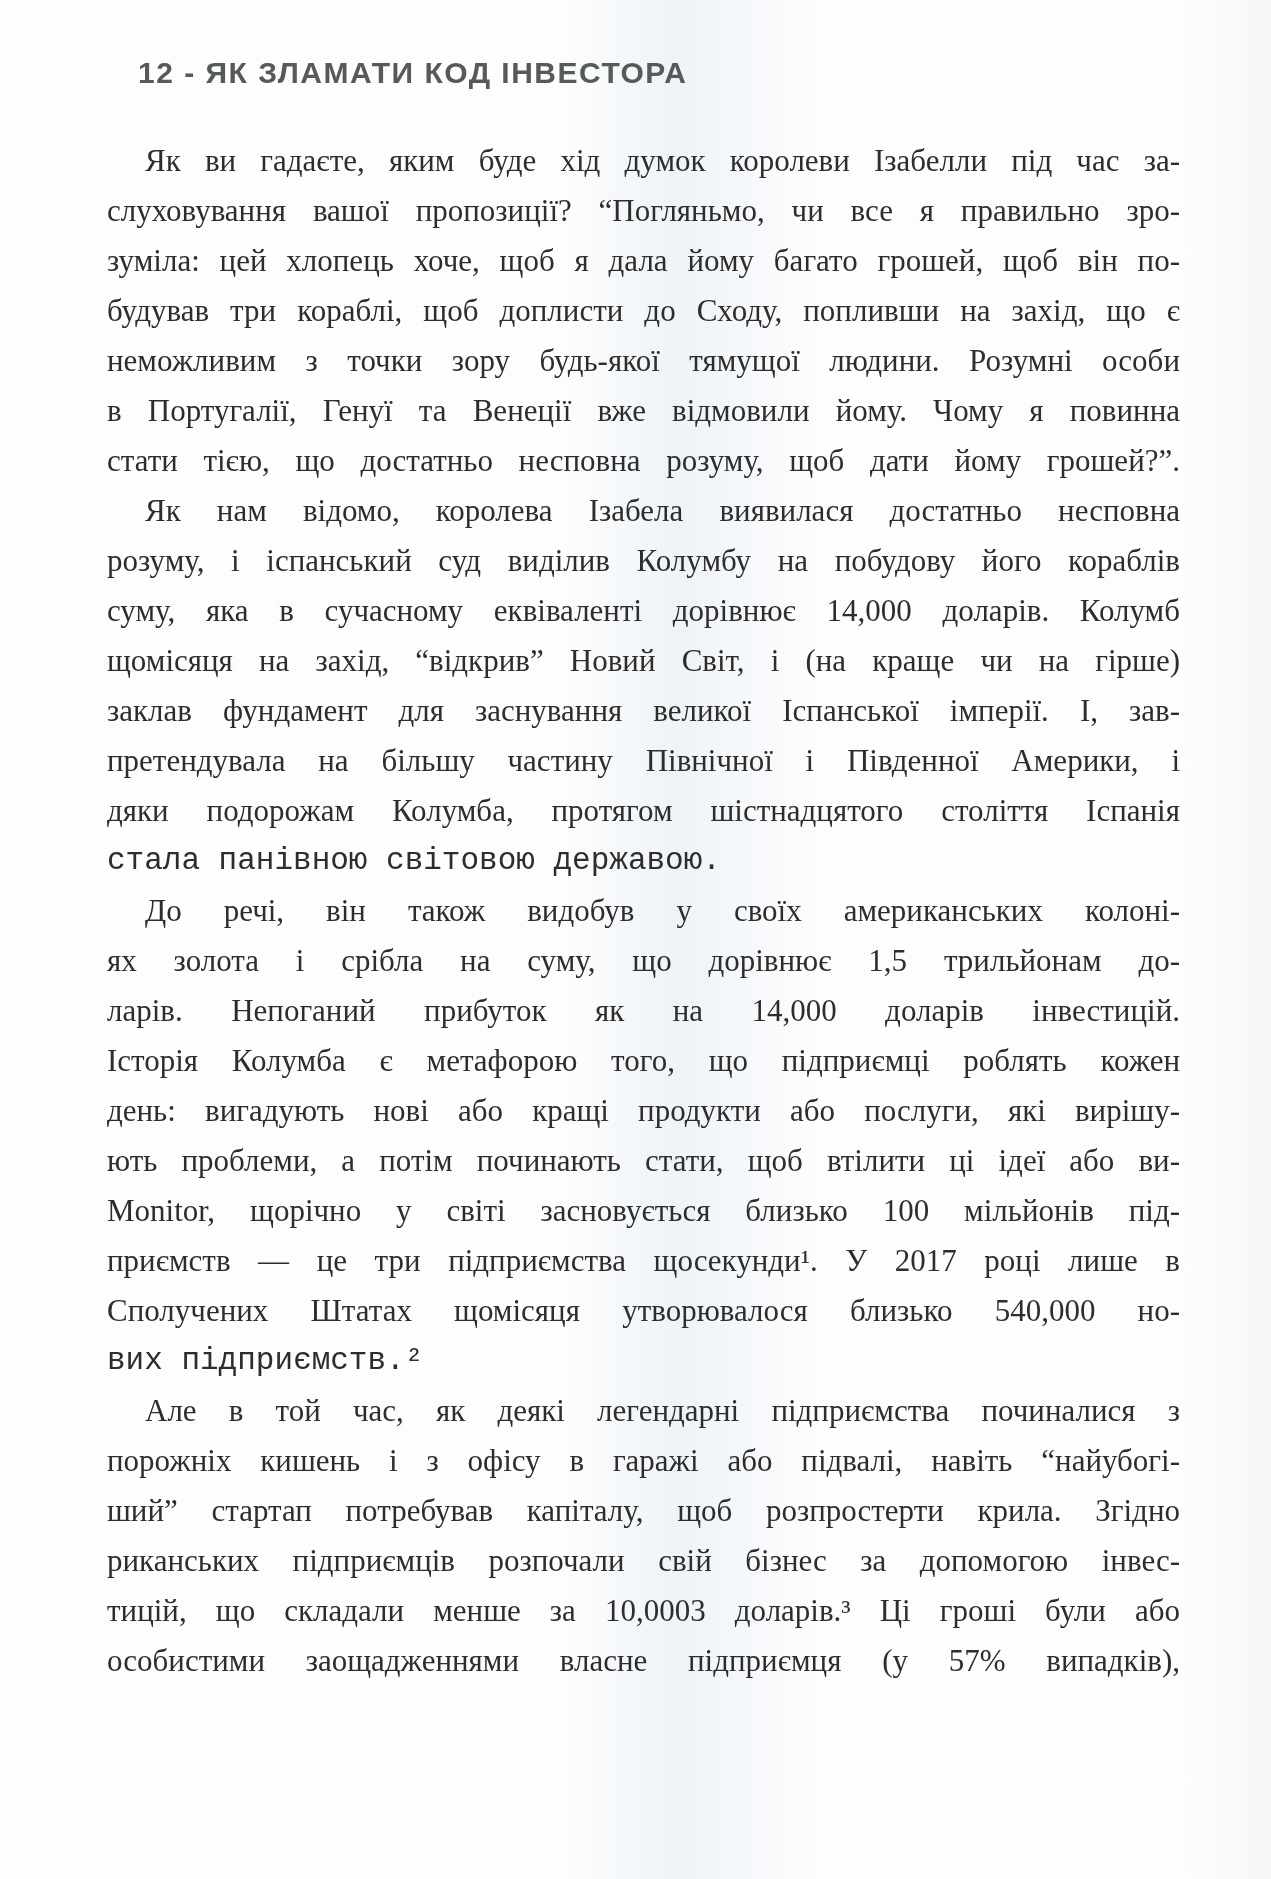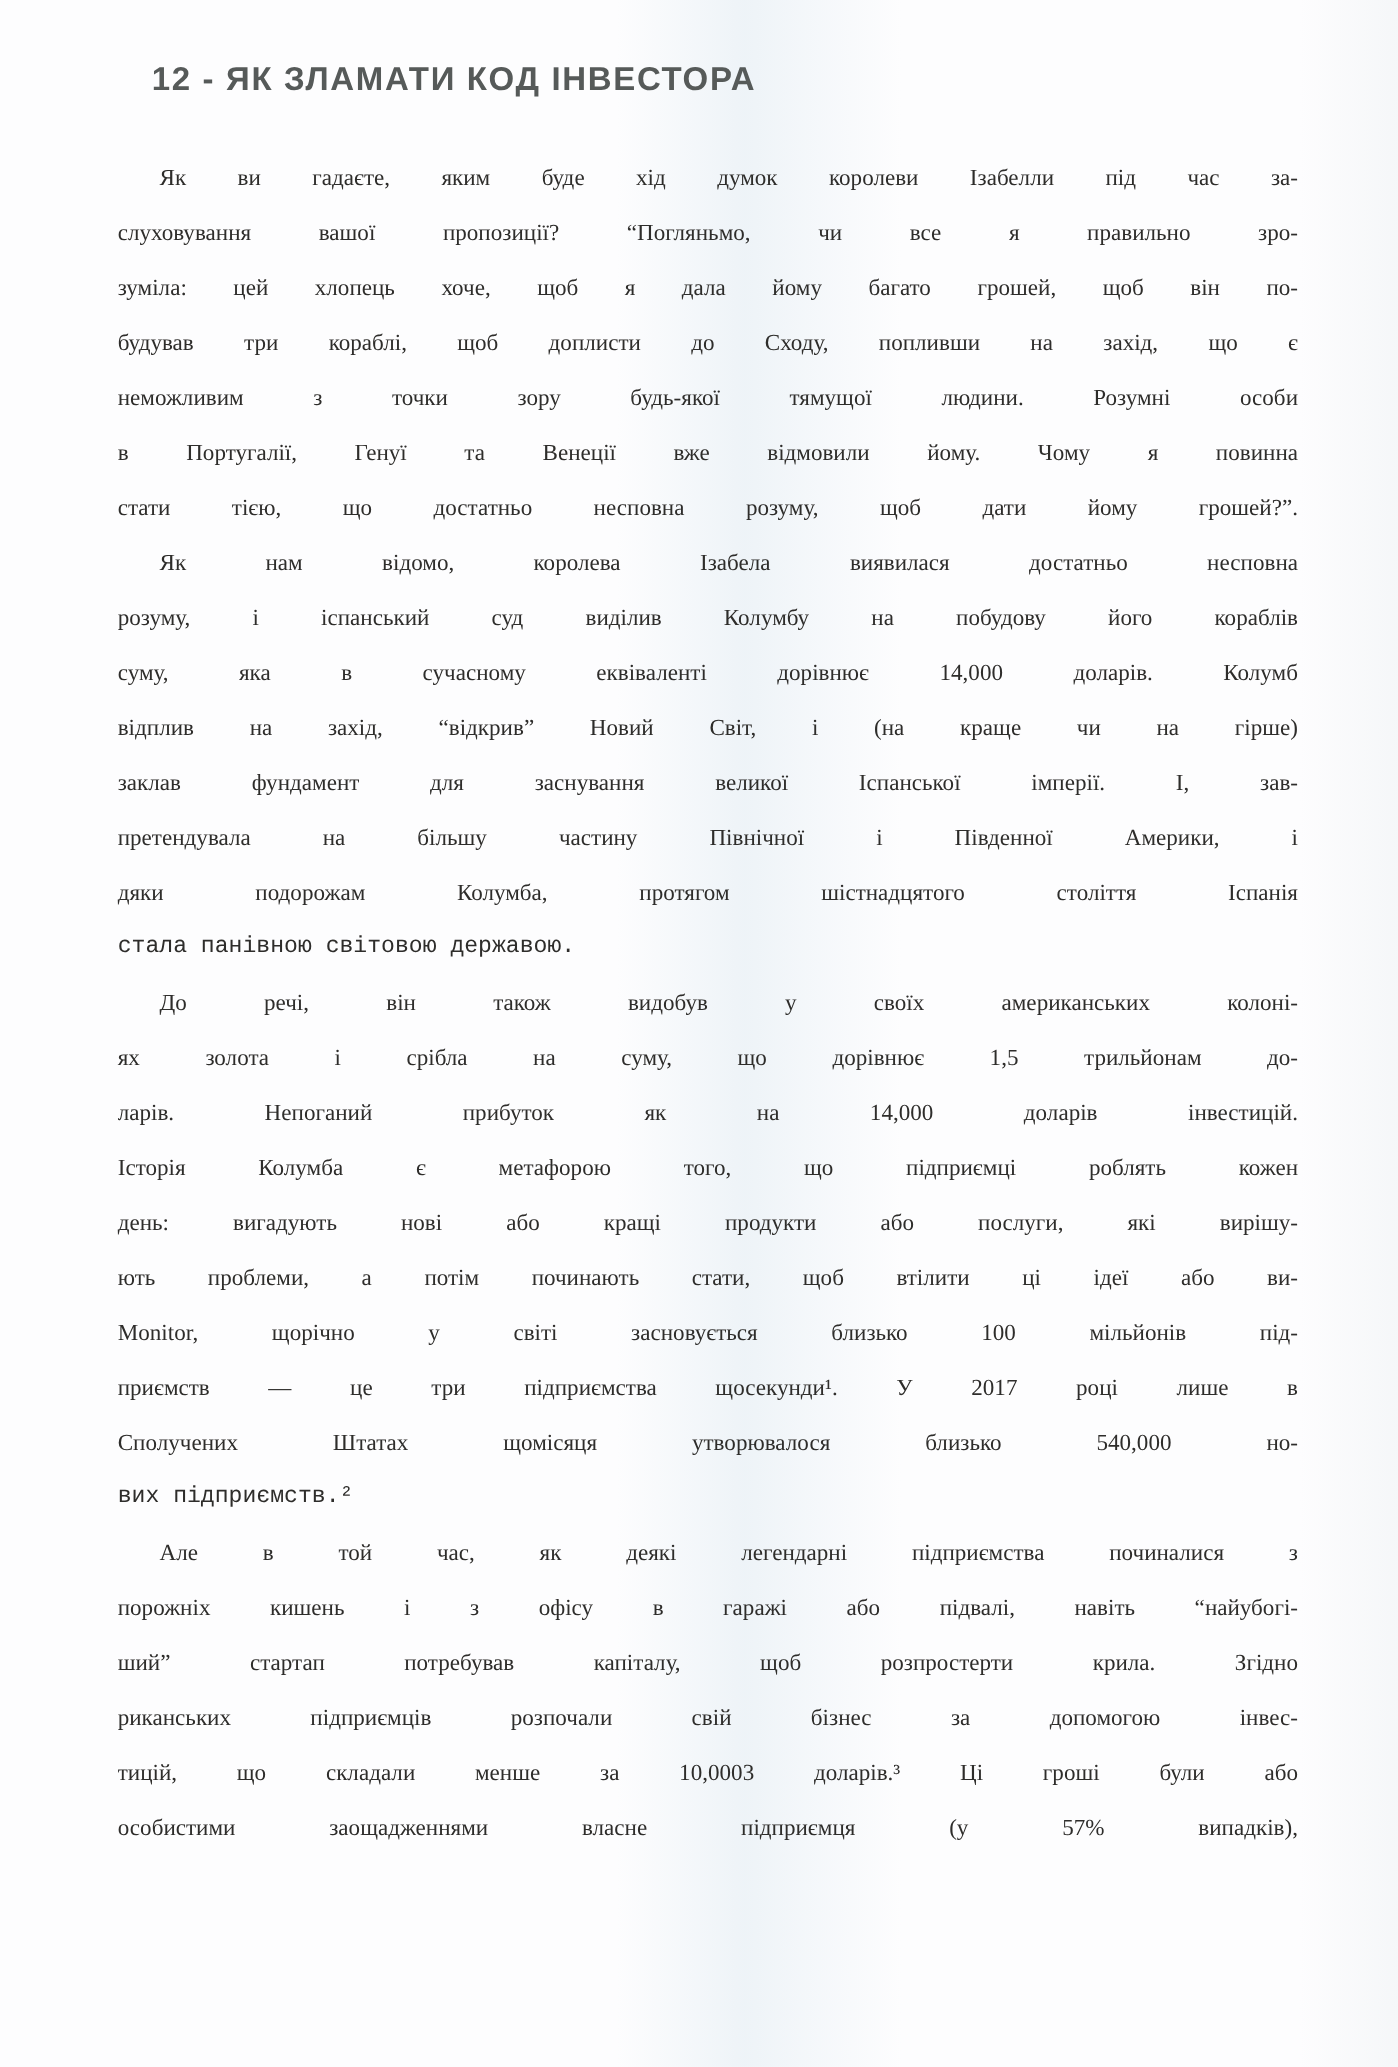--- a/index.html
+++ b/index.html
@@ -49,21 +49,21 @@
     letter-spacing: 1.5px;
     color: #565a59;
     white-space: nowrap;
     text-align: center;
   }
   .textblock {
     position: absolute;
     left: 107px;
     top: 136px;
     width: 1073px;
-    font-size: 21px;
+    font-size: 31px;
     line-height: 50px;
     color: #2e2d2b;
   }
   .para { margin: 0; }
   .line {
     height: 50px;
     text-align: justify;
     text-align-last: justify;
     overflow: visible;
   }
@@ -86,21 +86,21 @@
         <div class="line">зуміла: цей хлопець хоче, щоб я дала йому багато грошей, щоб він по-</div>
         <div class="line">будував три кораблі, щоб доплисти до Сходу, попливши на захід, що є</div>
         <div class="line">неможливим з точки зору будь-якої тямущої людини. Розумні особи</div>
         <div class="line">в Португалії, Генуї та Венеції вже відмовили йому. Чому я повинна</div>
         <div class="line">стати тією, що достатньо несповна розуму, щоб дати йому грошей?”.</div>
       </div>
       <div class="para">
         <div class="line first">Як нам відомо, королева Ізабела виявилася достатньо несповна</div>
         <div class="line">розуму, і іспанський суд виділив Колумбу на побудову його кораблів</div>
         <div class="line">суму, яка в сучасному еквіваленті дорівнює 14,000 доларів. Колумб</div>
-        <div class="line">відплив на захід, “відкрив” Новий Світ, і (на краще чи на гірше)</div>
+        <div class="line">щомісяця на захід, “відкрив” Новий Світ, і (на краще чи на гірше)</div>
         <div class="line">заклав фундамент для заснування великої Іспанської імперії. І, зав-</div>
         <div class="line">претендувала на більшу частину Північної і Південної Америки, і</div>
         <div class="line">дяки подорожам Колумба, протягом шістнадцятого століття Іспанія</div>
         <div class="line short">стала панівною світовою державою.</div>
       </div>
       <div class="para">
         <div class="line first">До речі, він також видобув у своїх американських колоні-</div>
         <div class="line">ях золота і срібла на суму, що дорівнює 1,5 трильйонам до-</div>
         <div class="line">ларів. Непоганий прибуток як на 14,000 доларів інвестицій.</div>
         <div class="line">Історія Колумба є метафорою того, що підприємці роблять кожен</div>

